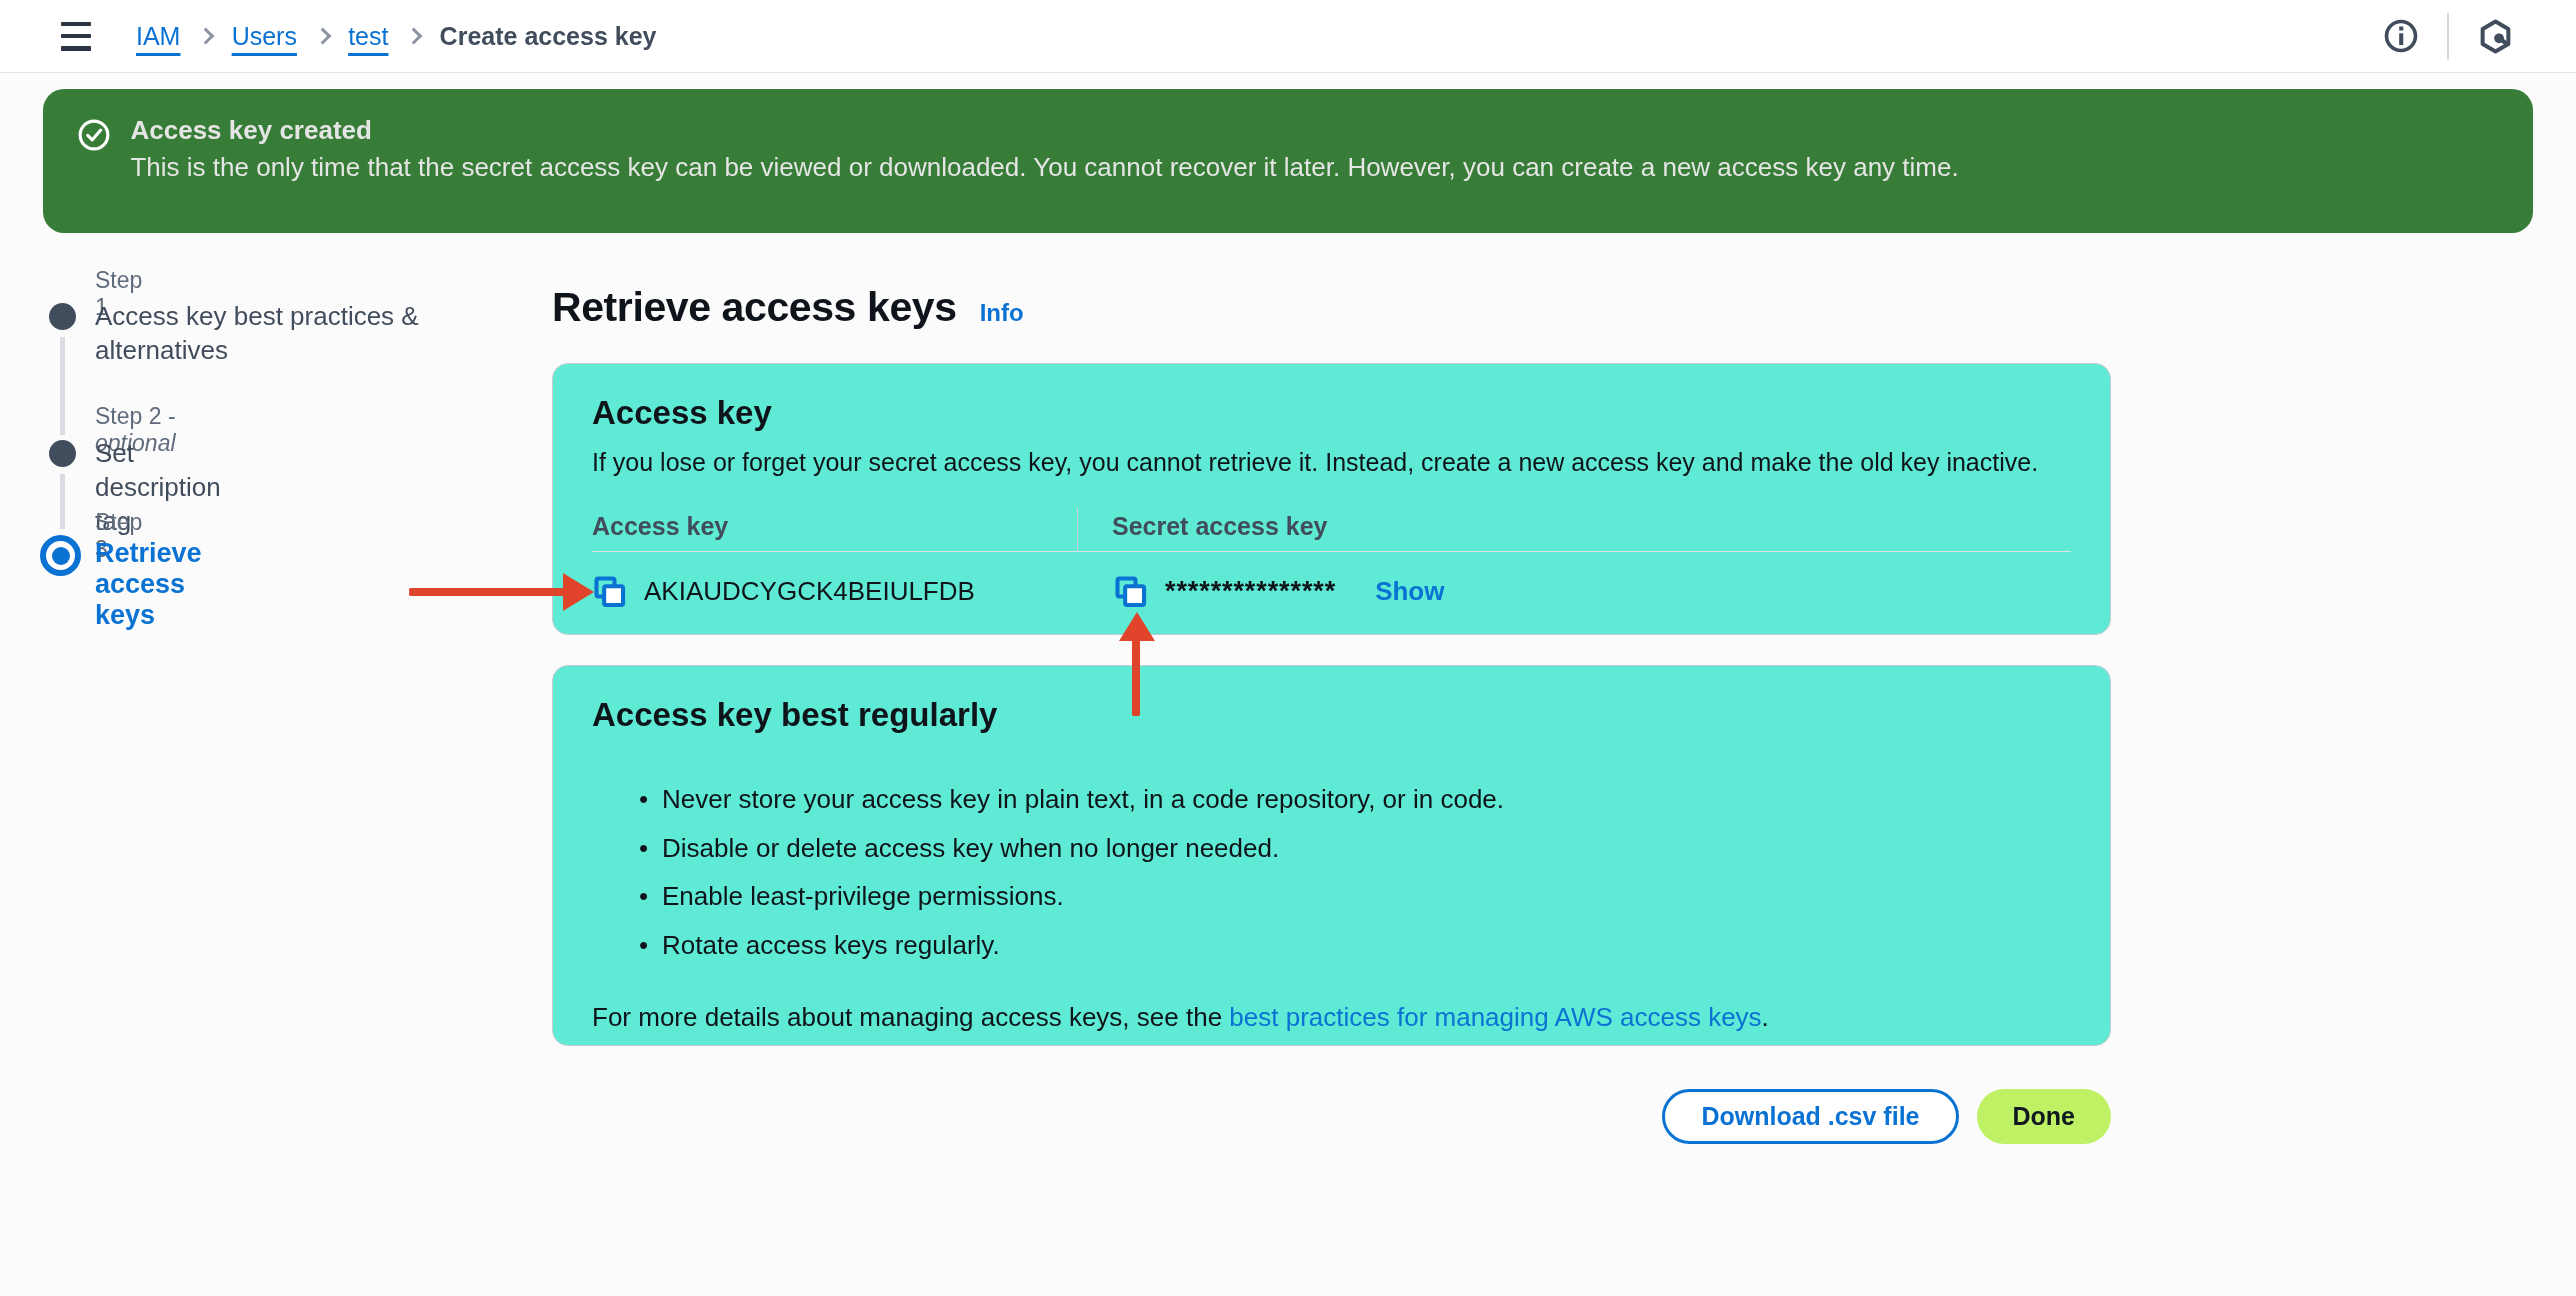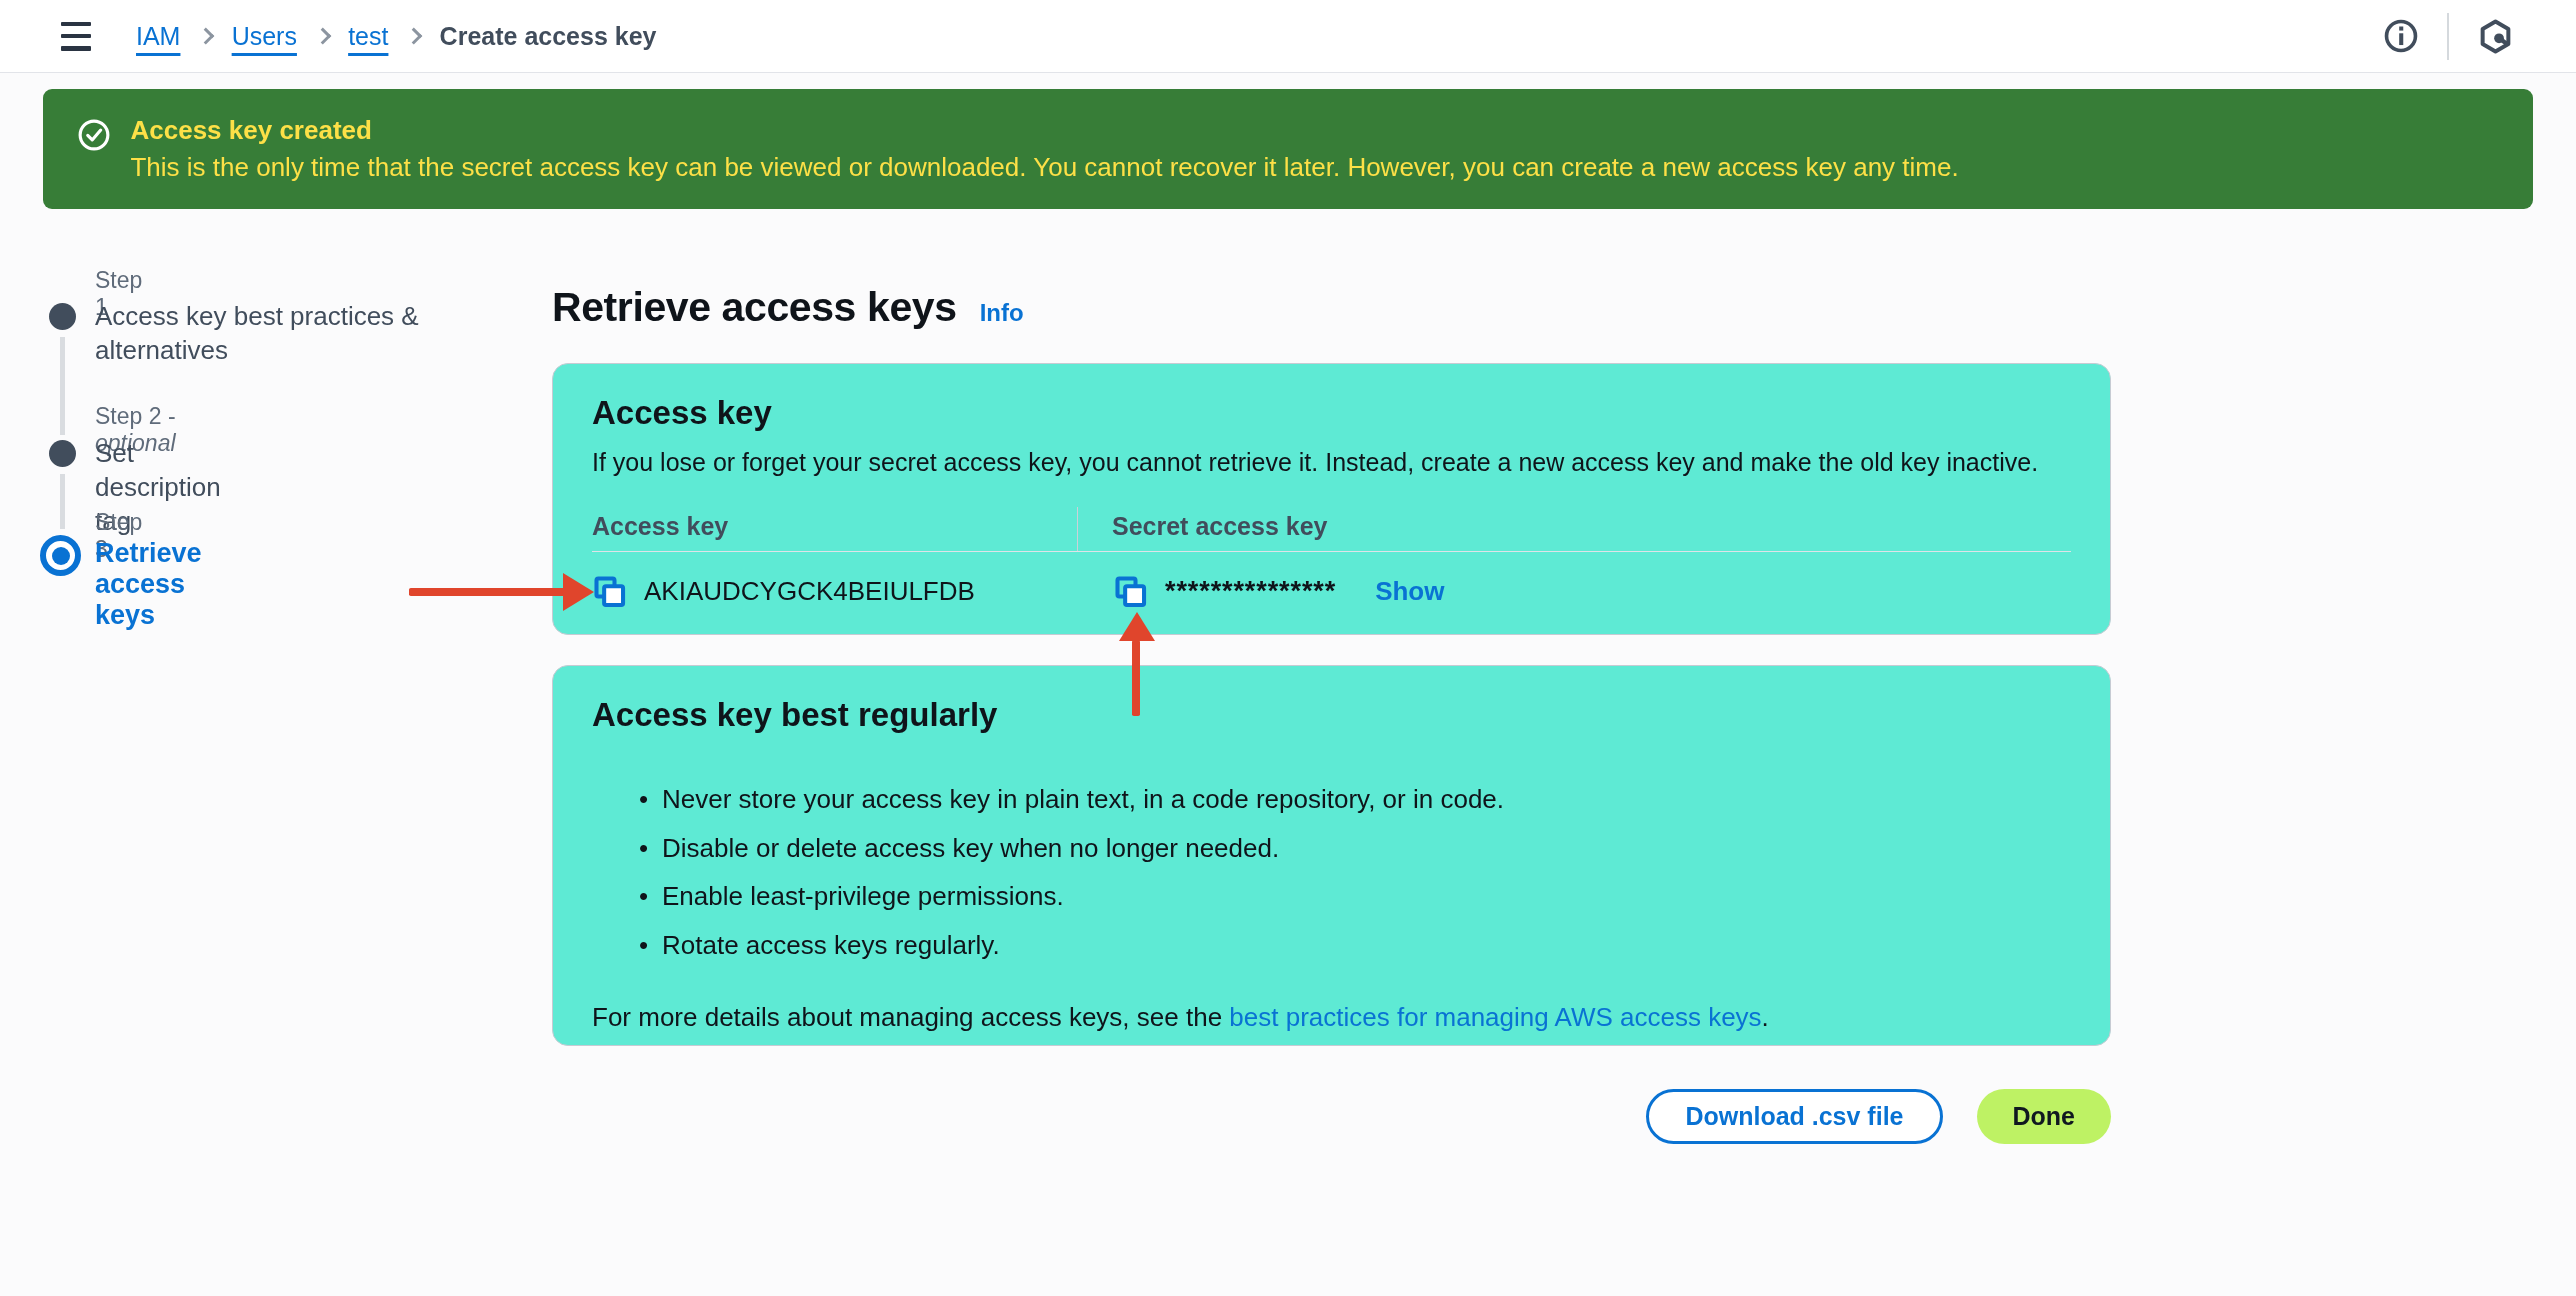--- a/index.html
+++ b/index.html
@@ -11,21 +11,21 @@
   .hamburger span { display:block; width:30px; height:4.5px; background:#2a3442; border-radius:0.9px; }
   .breadcrumb { display:flex; align-items:center; gap:18px; font-size:25px; }
   .crumb-link { color:#0972d3; text-decoration:underline; text-decoration-thickness:2.7px; text-underline-offset:8px; cursor:pointer; }
   .crumb-sep { width:11.6px; height:11.6px; border-top:3.6px solid #8c95a0; border-right:3.6px solid #8c95a0; transform:rotate(45deg); margin:0 1.8px; }
   .crumb-current { color:#414d5c; font-weight:700; }
   .topbar-right { margin-left:auto; display:flex; align-items:center; gap:27px; }
   .topbar-icon-btn { background:none; border:none; cursor:pointer; display:flex; align-items:center; justify-content:center; }
   .topbar-divider { width:1.8px; height:47px; background:#d5d9dd; }
 
   
-  .flashbar { position:absolute; left:43px; top:89px; width:2490px; height:120px; background:#377d37; border-radius:9px; color:#fde047; display:flex; padding:25px 32px; z-index:5; }
+  .flashbar { position:absolute; left:43px; top:89px; width:2490px; height:144px; background:#377d37; border-radius:21px; color:#e5e5e5; display:flex; padding:25px 32px; z-index:5; }
   .flash-icon { margin:3.6px 19.7px 0 1.8px; flex:none; }
   .flash-title { font-size:26px; font-weight:700; line-height:32px; }
   .flash-msg { font-size:26px; line-height:32px; margin-top:5.4px; }
 
   
   .wizard { position:absolute; left:0; top:0; z-index:4; }
   .wz-abs { position:absolute; }
   .step-label { font-size:23px; color:#5f6b7a; }
   .step-label .opt { font-style:italic; }
   .step-title { font-size:26px; color:#414d5c; line-height:34px; }
@@ -56,21 +56,21 @@
   .show-link { font-size:26px; font-weight:700; color:#0972d3; margin-left:23px; cursor:pointer; }
   .copy-btn { background:none; border:none; cursor:pointer; width:36px; height:36px; padding:0; flex:none; }
 
   .bullets { list-style:none; margin-top:47px; }
   .bullets li { position:relative; padding-left:70px; font-size:26px; line-height:37px; margin-bottom:11.6px; color:#0f141a; }
   .bullets li::before { content:"•"; position:absolute; left:47px; font-size:26px; }
   .bp-footer { margin-top:38px; font-size:26px; color:#0f141a; }
   .bp-footer .lnk { color:#0972d3; cursor:pointer; }
 
   
-  .actions { position:absolute; top:1089px; left:552px; width:1559px; display:flex; justify-content:flex-end; gap:34px; z-index:4;align-items:flex-end; }
+  .actions { position:absolute; top:1089px; left:552px; width:1559px; display:flex; justify-content:flex-end; gap:18px; z-index:4;align-items:flex-end; }
   .btn { height:55px; border-radius:30px; font-size:25px; font-weight:700; font-family:"Liberation Sans", sans-serif; display:flex; align-items:center; cursor:pointer; }
   .btn-secondary { background:#ffffff; border:3.6px solid #0972d3; color:#0972d3; padding:0 36px; }
   .btn-primary { background:#bef264; border:none; color:#101820; padding:0 36px; }
 
   
   .arrow { position:absolute; z-index:50; }
   .h-arrow-bar { position:absolute; left:409px; top:588px; width:156px; height:8px; background:#e0452c; border-radius:1.8px; }
   .h-arrow-head { position:absolute; left:563px; top:573px; width:0; height:0; border-top:19px solid transparent; border-bottom:19px solid transparent; border-left:31px solid #e0452c; }
   .v-arrow-head { position:absolute; left:1119px; top:612px; width:0; height:0; border-left:18px solid transparent; border-right:18px solid transparent; border-bottom:29.5px solid #e0452c; }
   .v-arrow-bar { position:absolute; left:1132px; top:640px; width:8px; height:76px; background:#e0452c; border-radius:1.8px; }

